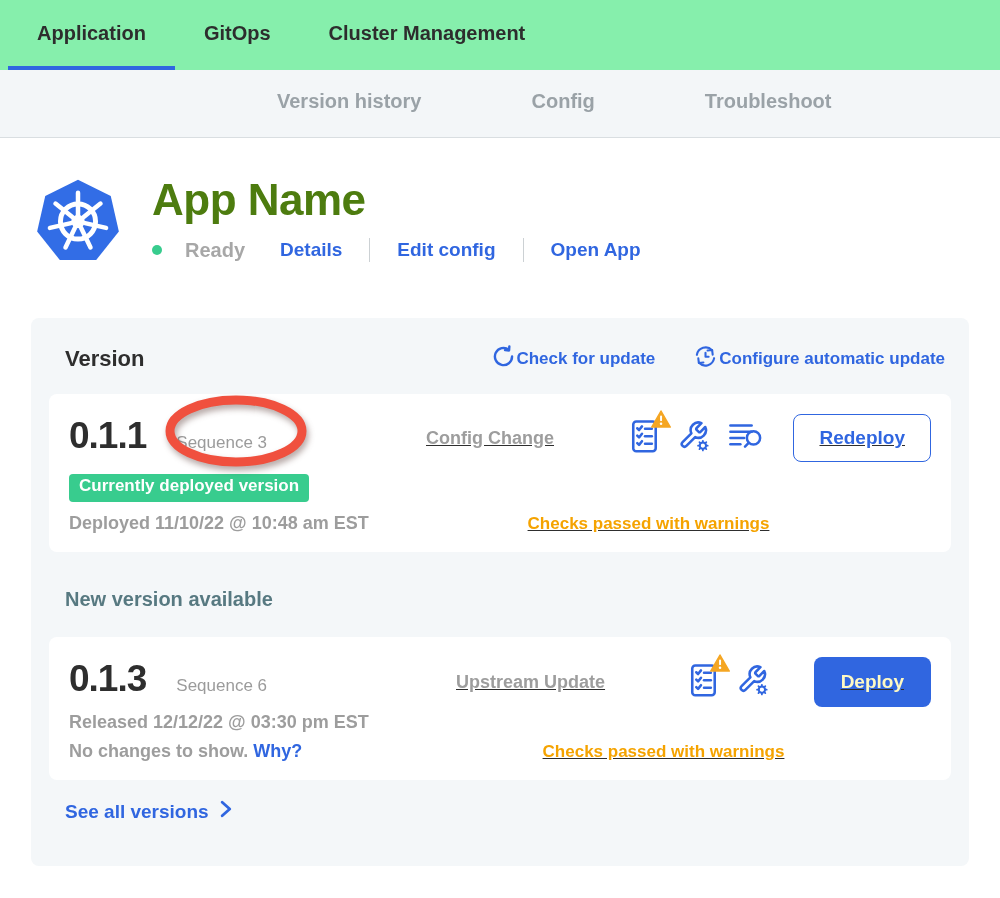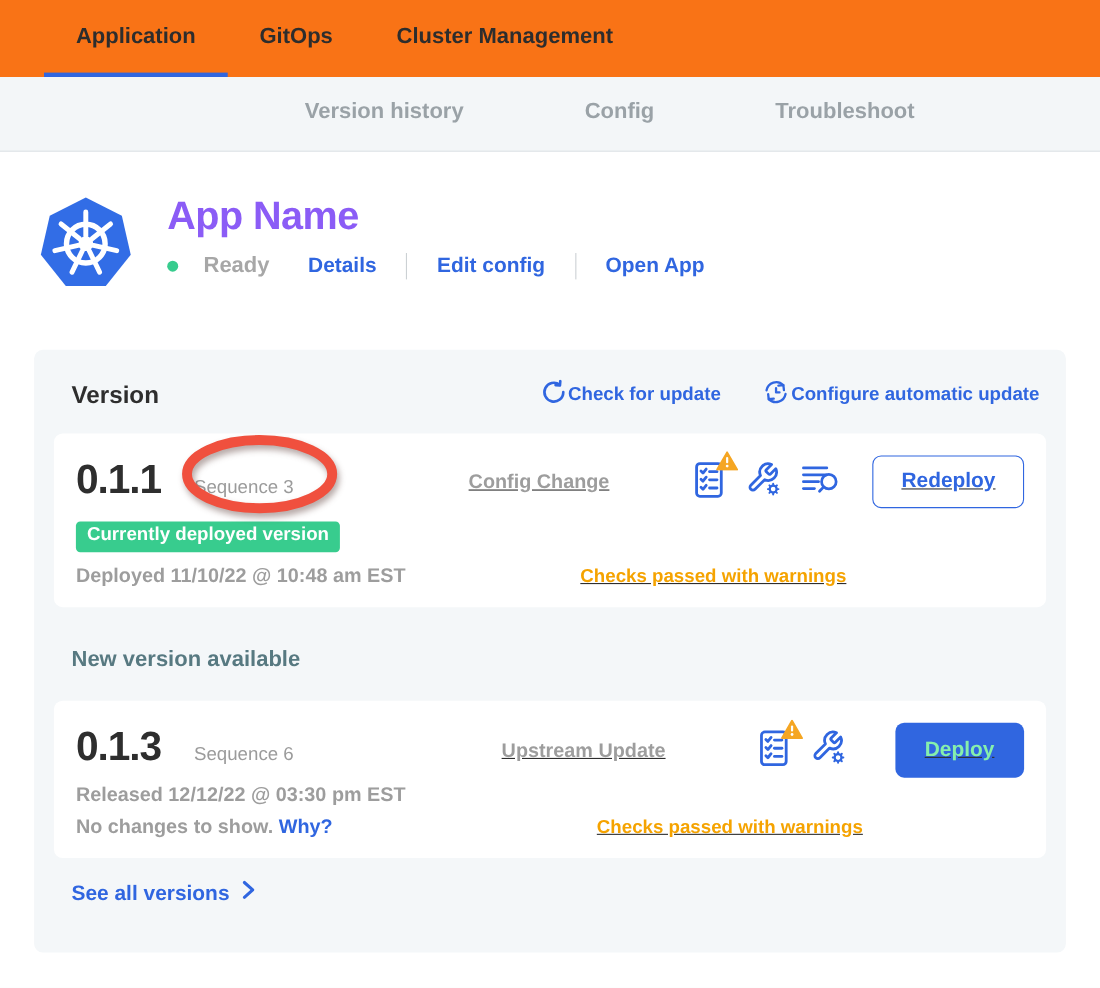--- a/index.html
+++ b/index.html
@@ -2,42 +2,42 @@
 <html><head>
 <meta charset="utf-8">
 <style>
   * { box-sizing: border-box; }
   html,body { margin:0; padding:0; }
   body {
     width:1000px; height:898px; overflow:hidden; background:#fff;
     font-family:"Liberation Sans", sans-serif; color:#2e2e2e;
   }
   
-  .top-nav { height:70px; display:flex; align-items:stretch; padding-left:40px; background:#f97316; }
+  .top-nav { height:70px; display:flex; align-items:stretch; padding-left:8px; background:#86efac; }
   .top-tab {
     display:flex; align-items:center; padding:0 29px; font-size:20px; font-weight:700;
     color:#2d2d2d; border-bottom:4px solid transparent; cursor:pointer; white-space:nowrap;
   }
   .top-tab.active { border-bottom-color:#3066e0; }
   
   .sub-nav {
     height:68px; background:#f3f6f8; border-bottom:1px solid #d9dee1;
     display:flex; padding-left:277px; overflow:hidden; white-space:nowrap;
   }
   .sub-tab {
     flex:0 0 auto; display:flex; align-items:center; margin-right:110px;
     font-size:20px; font-weight:600; color:#9aa2a7;
     border-bottom:4px solid transparent; cursor:pointer;
   }
   .sub-tab.active { color:#474747; border-bottom-color:#3066e0; }
   
   .app-header { height:180px; display:flex; padding:37px 0 0 33px; background:#fff; }
   .logo-wrap { width:90px; height:93px; flex:0 0 auto; }
   .header-text { margin-left:29px; padding-top:2px; }
-  .app-title { font-size:36px; font-weight:800; letter-spacing:-0.5px; color:#8b5cf6; line-height:1.05; }
+  .app-title { font-size:44px; font-weight:800; letter-spacing:-0.5px; color:#4d7c0f; line-height:1.05; }
   .status-row { display:flex; align-items:center; margin-top:15px;gap:11px; }
   .status-dot { width:10px; height:10px; border-radius:50%; background:#38cc8e; }
   .status-text { margin-left:12px; font-size:20px; font-weight:600; color:#a7a7a7; }
   .hlink { font-size:19px; font-weight:700; color:#3066e0; cursor:pointer; }
   .hlink.first { margin-left:24px; }
   .sep { width:1px; height:24px; background:#ccd1d4; margin:0 16px; }
   
   .panel {
     margin:0 31px; height:548px; background:#f4f7f9; border-radius:8px;
     padding:26px 18px 22px 18px;
@@ -63,21 +63,21 @@
   .cr-row { display:flex; align-items:center; }
   .change-type { font-size:18px; font-weight:700; color:#9d9d9d; flex:0 0 auto; width:175px; }
   .card2 .change-type { width:auto; }
   .icons-group { display:flex; align-items:center; gap:17px; margin-left:30px; }
   .card2 .icons-group { margin-left:85px; }
   .check-icon-wrap { position:relative; display:inline-block; cursor:pointer; }
   .warn-badge { position:absolute; top:-9px; right:-10px; }
   .btn { margin-left:auto; font-family:"Liberation Sans", sans-serif; }
   .btn-outline { border:1.5px solid #3066e0; color:#3066e0; background:#fff; border-radius:8px;
                  font-size:19px; font-weight:700; padding:12px 25px; cursor:pointer; }
-  .btn-solid { border:none; background:#3066e0; color:#86efac; border-radius:8px;
+  .btn-solid { border:none; background:#3066e0; color:#fef9c3; border-radius:8px;
                font-size:19px; font-weight:700; padding:14px 27px; cursor:pointer; }
   .checks { margin-top:13px; text-align:center; font-size:17px; font-weight:700; color:#f5a300; padding-right:60px; }
   .nv-heading { margin:36px 0 0 16px; font-size:20px; font-weight:700; color:#577981; }
   .card2 { margin-top:26px; }
   .see-all { margin:20px 0 0 16px; display:flex; align-items:flex-end; gap:11px;
              color:#3066e0; font-size:19px; font-weight:700; cursor:pointer; width:max-content; }
 </style>
 </head>
 <body>
 

